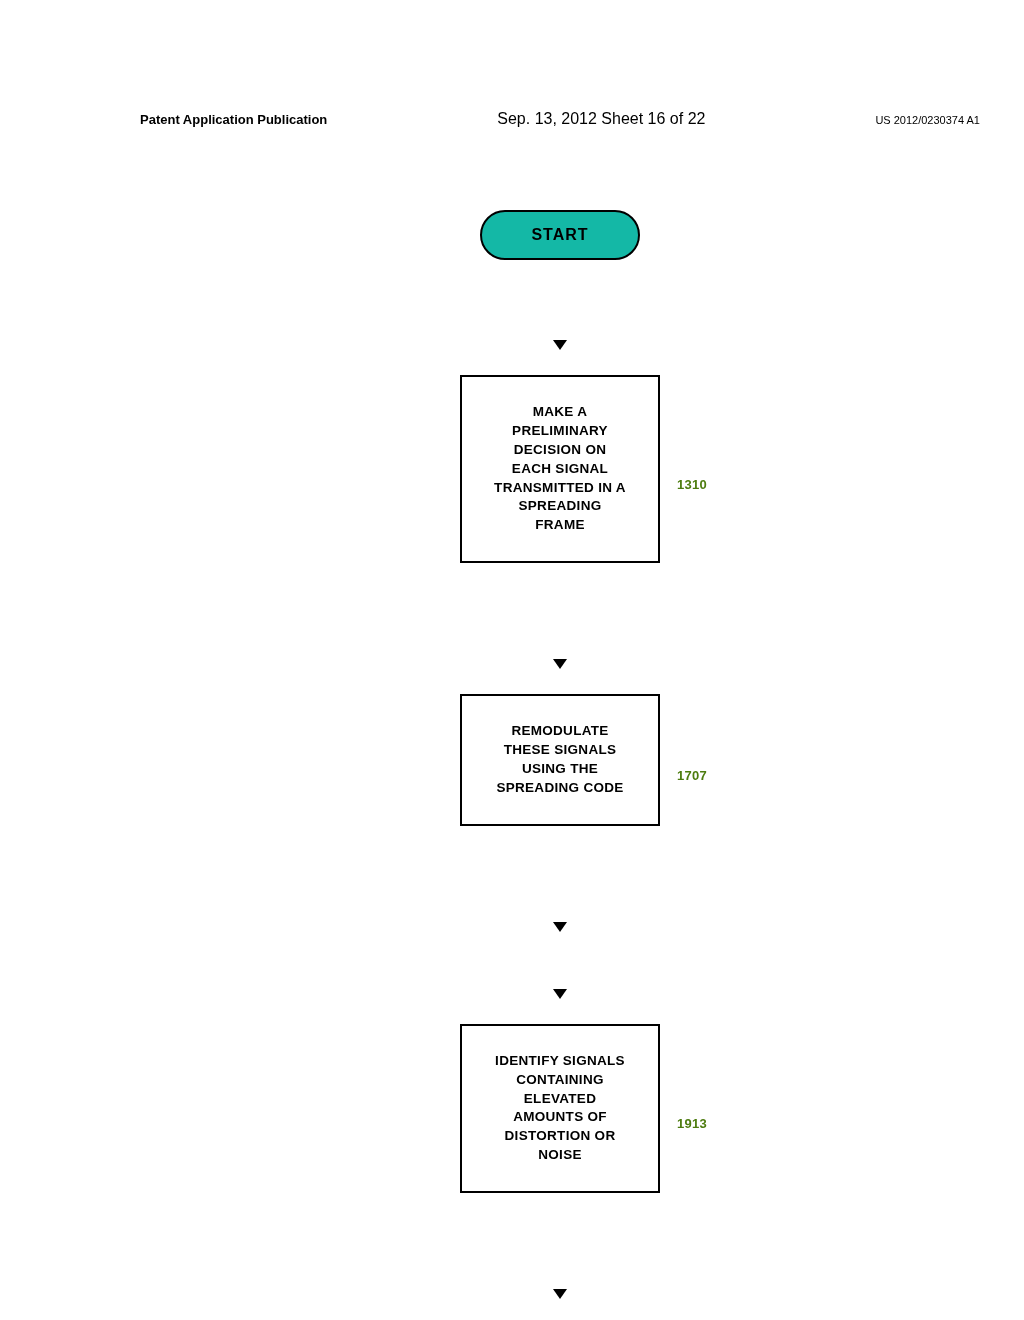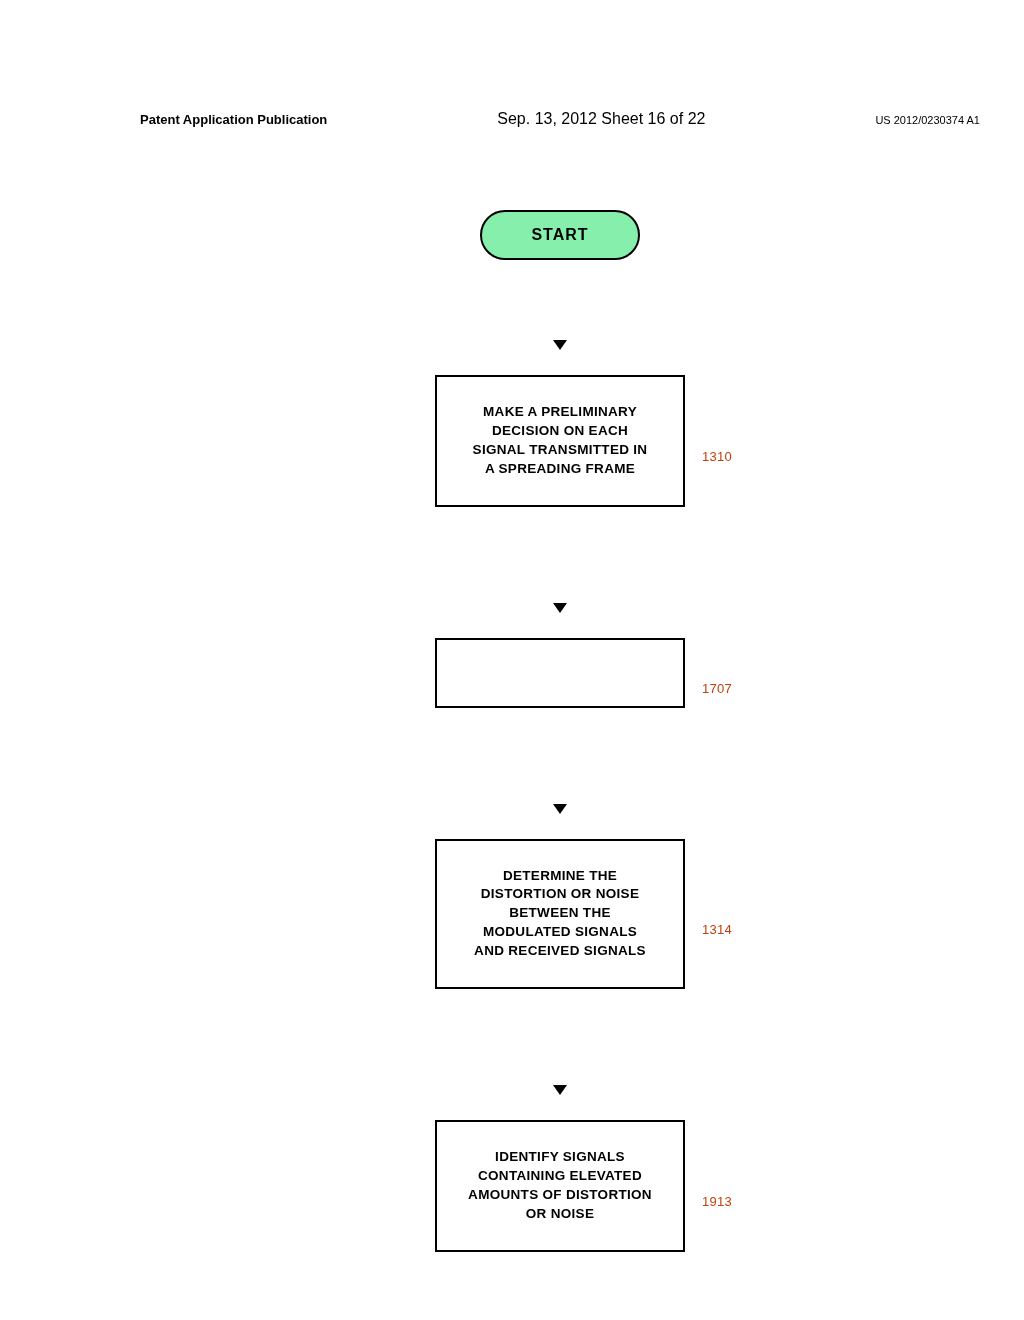--- a/index.html
+++ b/index.html
@@ -54,26 +54,26 @@
       width: 160px;
       height: 50px;
       border: 2px solid #000;
       border-radius: 25px;
       display: flex;
       align-items: center;
       justify-content: center;
       font-size: 16px;
       font-weight: bold;
       letter-spacing: 1px;
-      background: #86efac;
+      background: #14b8a6;
     }
 
     
     .box {
-      width: 250px;
+      width: 200px;
       min-height: 70px;
       border: 2px solid #000;
       display: flex;
       align-items: center;
       justify-content: center;
       text-align: center;
       font-size: 13.5px;
       font-weight: bold;
       letter-spacing: 0.3px;
       line-height: 1.4;
@@ -81,22 +81,22 @@
       background: #fff;
       position: relative;
     }
 
     .box-label {
       position: absolute;
       right: -65px;
       top: 50%;
       transform: translateY(-50%);
       font-size: 13px;
-      font-weight: normal;
-      color: #c2410c;
+      font-weight: bold;
+      color: #4d7c0f;
     }
 
     
     .arrow {
       display: flex;
       flex-direction: column;
       align-items: center;
       height: 35px;
       position: relative;
     }
@@ -171,35 +171,30 @@
       </div>
     </div>
 
     <div class="arrow">
       <div class="arrow-line"></div>
       <div class="arrow-head"></div>
     </div>
 
     <div class="box-wrapper">
       <div class="box">
+        <span>REMODULATE THESE SIGNALS USING THE SPREADING CODE</span>
         <span class="box-label">1707</span>
       </div>
     </div>
 
     <div class="arrow">
       <div class="arrow-line"></div>
       <div class="arrow-head"></div>
     </div>
 
-    <div class="box-wrapper">
-      <div class="box">
-        <span>DETERMINE THE DISTORTION OR NOISE BETWEEN THE MODULATED SIGNALS AND RECEIVED SIGNALS</span>
-        <span class="box-label">1314</span>
-      </div>
-    </div>
 
     <div class="arrow">
       <div class="arrow-line"></div>
       <div class="arrow-head"></div>
     </div>
 
     <div class="box-wrapper">
       <div class="box">
         <span>IDENTIFY SIGNALS CONTAINING ELEVATED AMOUNTS OF DISTORTION OR NOISE</span>
         <span class="box-label">1913</span>

